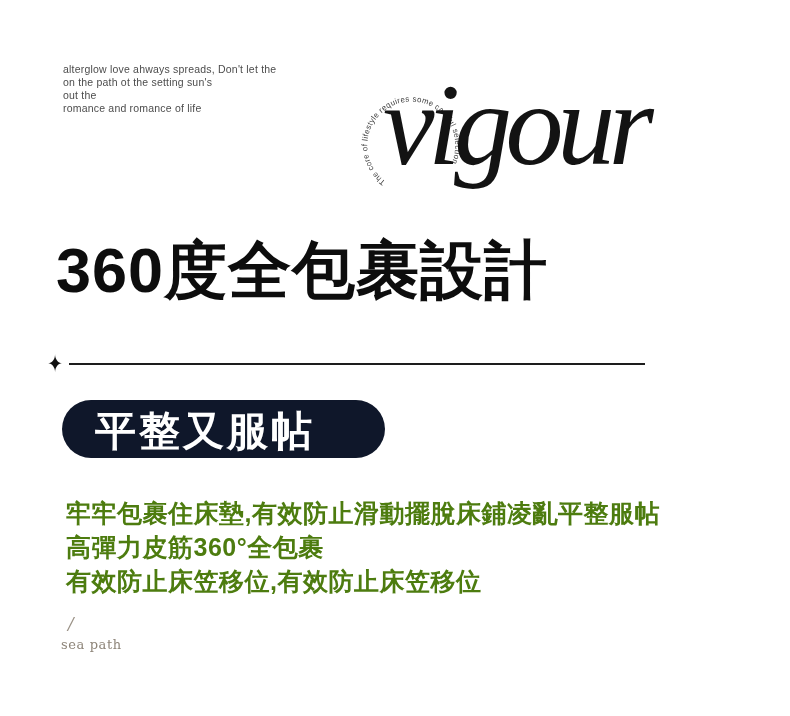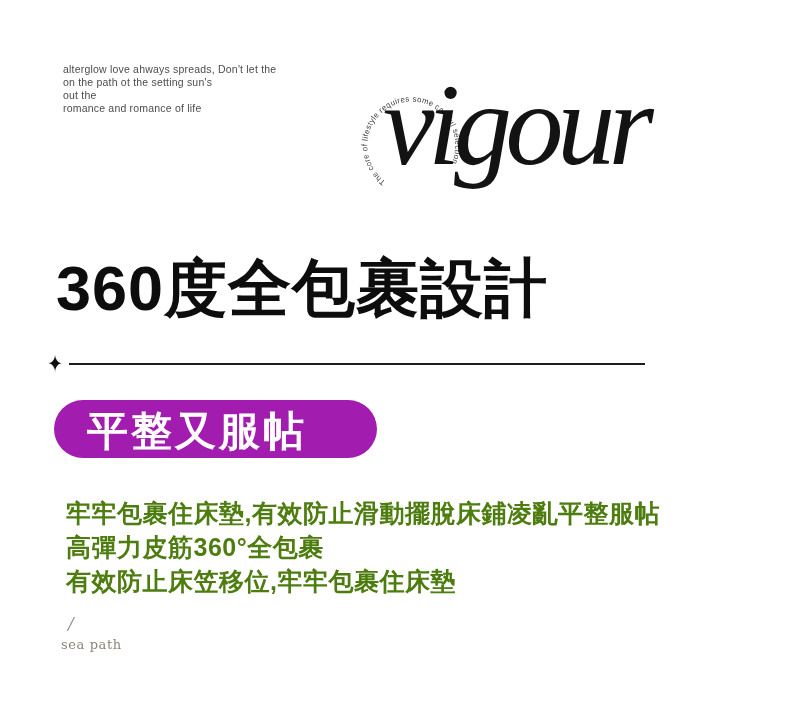--- a/index.html
+++ b/index.html
@@ -47,21 +47,21 @@
     font-weight: 500;
     font-size: 116px;
     letter-spacing: -0.055em;
     color: #131313;
     line-height: 1.2;
   }
 
   
   .heading {
     left: 56px;
-    top: 246px;
+    top: 228px;
     margin: 0;
     font-size: 63px;
     font-weight: 800;
     letter-spacing: 1px;
     color: #0d0d0d;
     white-space: nowrap;
   }
 
   
   .divider {
@@ -80,26 +80,26 @@
   }
   .rule {
     flex: 1;
     height: 2px;
     background: #1d1d1d;
     margin-left: 4px;
   }
 
   
   .pill {
-    left: 54px;
+    left: 62px;
     top: 400px;
     width: 323px;
     height: 58px;
     border-radius: 31px;
-    background: #a21caf;
+    background: #0f172a;
   }
   .pill-label {
     display: block;
     padding-left: 33px;
     font-size: 41px;
     font-weight: 700;
     letter-spacing: 3px;
     line-height: 62px;
     color: #ffffff;
     white-space: nowrap;
@@ -163,17 +163,17 @@
   <span class="rule"></span>
 </div>
 
 <div class="abs pill">
   <span class="pill-label">平整又服帖</span>
 </div>
 
 <div class="abs body-copy">
   <div>牢牢包裹住床墊,有效防止滑動擺脫床鋪凌亂平整服帖</div>
   <div>高彈力皮筋360°全包裹</div>
-  <div>有效防止床笠移位,牢牢包裹住床墊</div>
+  <div>有效防止床笠移位,有效防止床笠移位</div>
 </div>
 
 <div class="abs slash">/</div>
 <div class="abs caption">sea path</div>
 
 </body></html>

